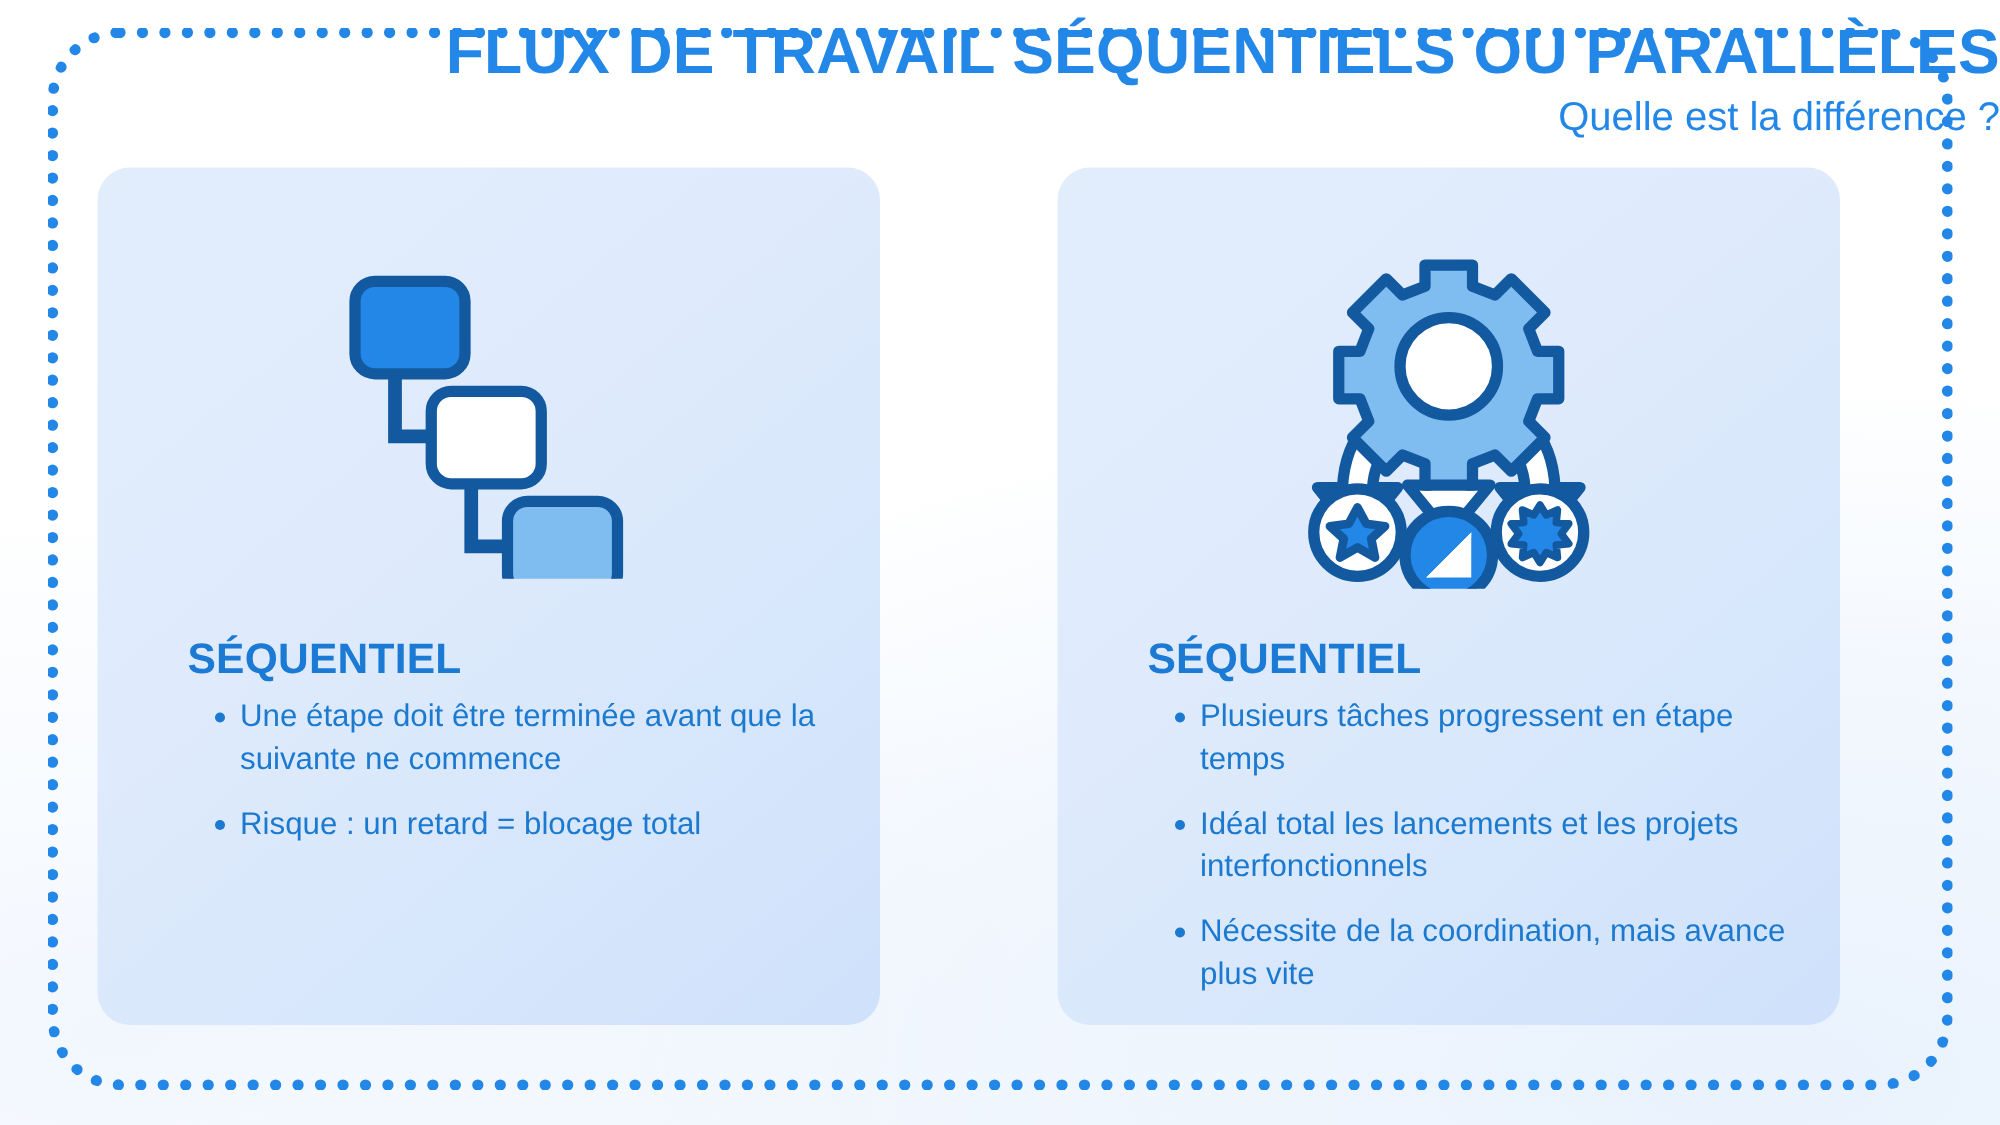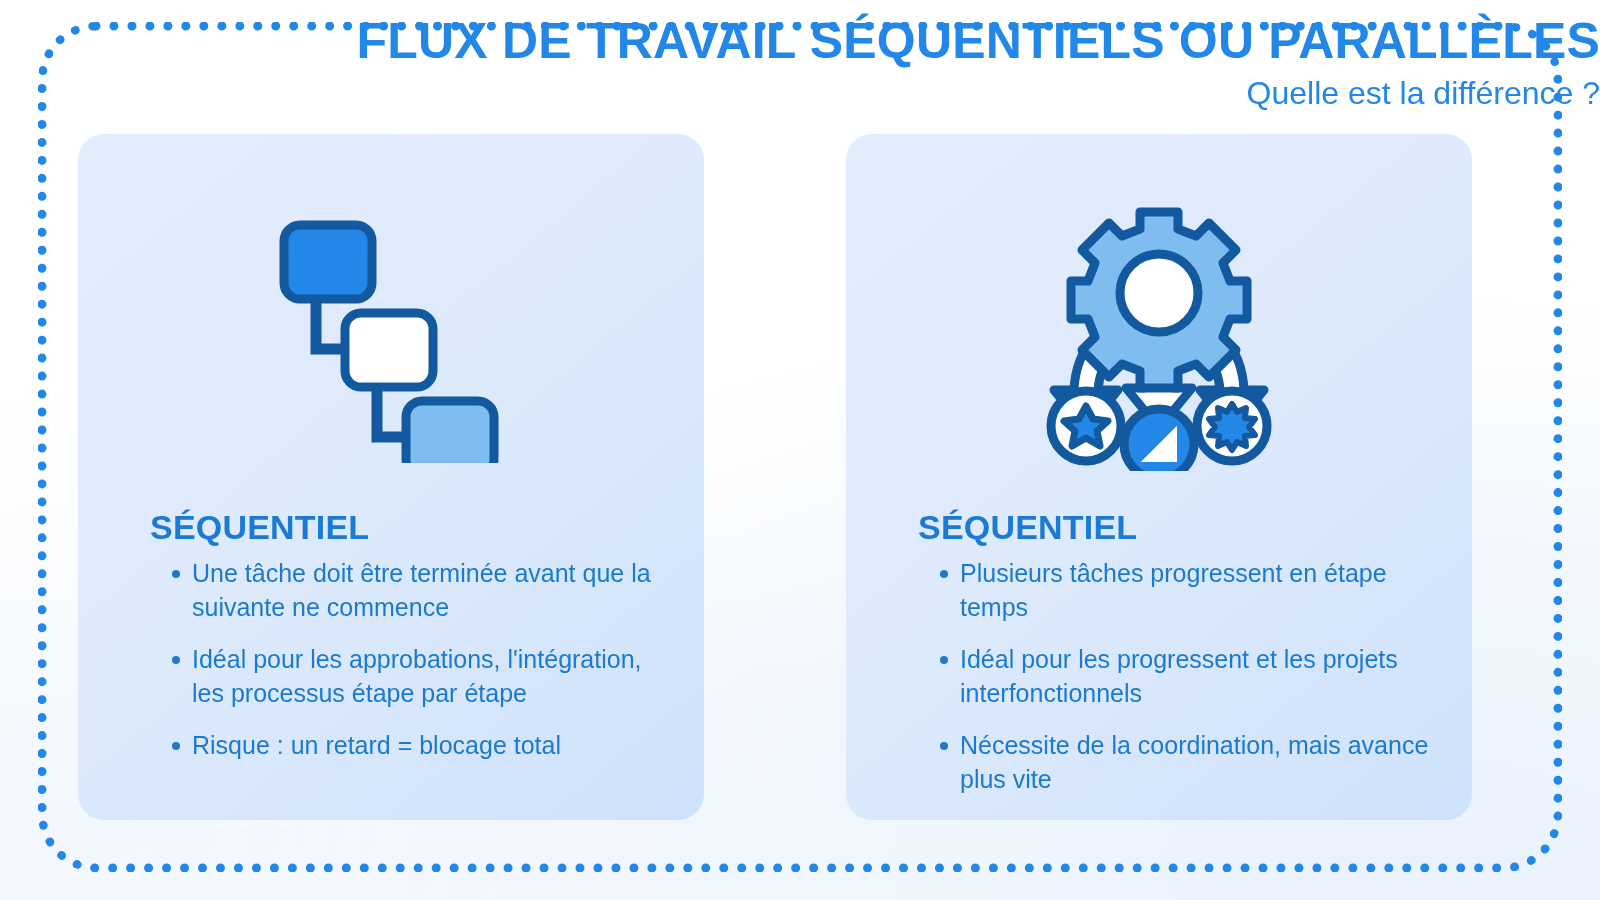--- a/index.html
+++ b/index.html
@@ -166,22 +166,21 @@
 
           <rect x="69" y="100" width="88" height="74" rx="16" ry="16" fill="#ffffff" stroke="#12599f" stroke-width="9"></rect>
 
           <rect x="130" y="188" width="88" height="74" rx="16" ry="16" fill="#7fbdf0" stroke="#12599f" stroke-width="9"></rect>
         </svg>
       </div>
 
       <div class="card-body">
         <h2 class="card-heading">SÉQUENTIEL</h2>
         <ul class="bullets">
-          <li>Une tâche doit être terminée avant que la suivante ne commence</li>
-          <li>Idéal pour les approbations, l'intégration, les processus étape par étape</li>
+          <li>Une étape doit être terminée avant que la suivante ne commence</li>
           <li>Risque : un retard = blocage total</li>
         </ul>
       </div>
     </div>
 
     <div class="card card--parallele">
 
       <div class="card-icon">
         <svg width="270" height="265" viewBox="0 0 270 265" xmlns="http://www.w3.org/2000/svg" aria-hidden="true">
 
@@ -223,20 +222,20 @@
             <circle cx="208" cy="220" r="35" fill="#ffffff" stroke="#12599f" stroke-width="9"></circle>
             <path d="M208 198 l5 8 l9 -4 l-1 10 l10 1 l-6 8 l6 8 l-10 1 l1 10 l-9 -4 l-5 8 l-5 -8 l-9 4 l1 -10 l-10 -1 l6 -8 l-6 -8 l10 -1 l-1 -10 l9 4 z" fill="#2387e8" stroke="#12599f" stroke-width="6" stroke-linejoin="round"></path>
           </g>
         </svg>
       </div>
 
       <div class="card-body">
         <h2 class="card-heading">SÉQUENTIEL</h2>
         <ul class="bullets">
           <li>Plusieurs tâches progressent en étape temps</li>
-          <li>Idéal pour les progressent et les projets interfonctionnels</li>
+          <li>Idéal total les lancements et les projets interfonctionnels</li>
           <li>Nécessite de la coordination, mais avance plus vite</li>
         </ul>
       </div>
     </div>
 
   </div>
 </div>
 
 </body></html>

